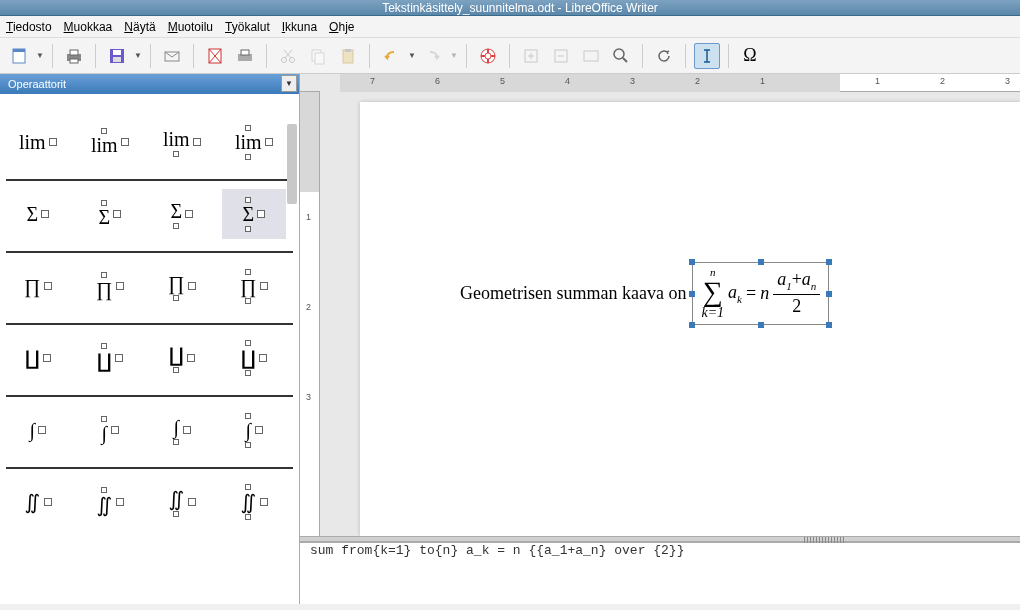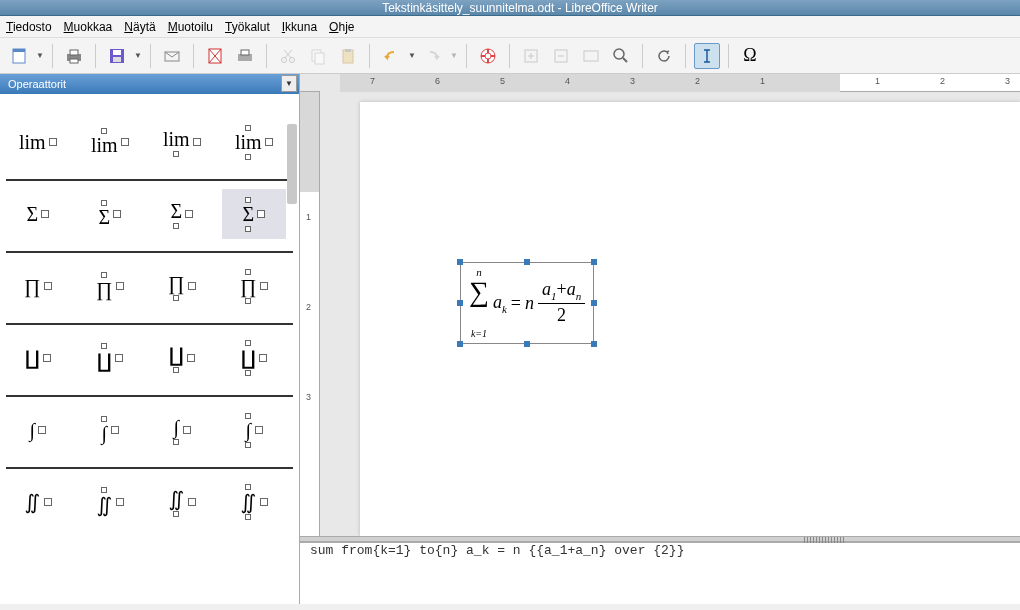--- a/index.html
+++ b/index.html
@@ -52,21 +52,21 @@
 .formula-box .h-ml { top: 50%; left: -4px; margin-top: -3px; }
 .formula-box .h-mr { top: 50%; right: -4px; margin-top: -3px; }
 .formula-box .h-bl { bottom: -4px; left: -4px; }
 .formula-box .h-bm { bottom: -4px; left: 50%; margin-left: -3px; }
 .formula-box .h-br { bottom: -4px; right: -4px; }
 
 .formula { font-family: "Cambria Math", "STIX", serif; font-style: italic; display: inline-flex; align-items: center; gap: 4px; }
 .formula .sigma-block { display: inline-flex; flex-direction: column; align-items: center; font-style: normal; line-height: 1; }
 .formula .sigma-block .sup { font-size: 11px; font-style: italic; }
 .formula .sigma-block .sigma { font-size: 28px; }
-.formula .sigma-block .sub { font-size: 10px; font-style: italic; margin-top: 23px; }
+.formula .sigma-block .sub { font-size: 14px; font-style: italic; }
 .formula .frac { display: inline-flex; flex-direction: column; align-items: center; line-height: 1.1; }
 .formula .frac .num { border-bottom: 1px solid #000; padding: 0 4px 2px; }
 .formula .frac .den { padding-top: 2px; font-style: normal; }
 .formula sub { font-size: 11px; vertical-align: sub; }
 
 .splitter { height: 6px; background: #d0d0d0; border-top: 1px solid #aaa; border-bottom: 1px solid #aaa; cursor: ns-resize; position: relative; }
 .splitter .grip { position: absolute; left: 70%; top: 0; width: 40px; height: 6px; background: repeating-linear-gradient(90deg, #888 0 1px, transparent 1px 3px); }
 
 .command-pane { height: 62px; background: #fff; border-top: 1px solid #aaa; padding: 0 10px; font-family: "Courier New", monospace; font-size: 13px; color: #333; }
 
@@ -352,20 +352,21 @@
       <div class="vruler">
         <div class="vmargin-top"></div>
         <div id="vruler-labels">
             <span class="vlabel" style="top: 120px;">1</span>
             <span class="vlabel" style="top: 210px;">2</span>
             <span class="vlabel" style="top: 300px;">3</span>
           </div>
       </div>
       <div class="page">
         <div class="doc-content">
+          <span>Geometrisen summan kaava on</span>
           <span class="formula-box">
             <span class="handle h-tl"></span>
             <span class="handle h-tm"></span>
             <span class="handle h-tr"></span>
             <span class="handle h-ml"></span>
             <span class="handle h-mr"></span>
             <span class="handle h-bl"></span>
             <span class="handle h-bm"></span>
             <span class="handle h-br"></span>
             <span class="formula">

